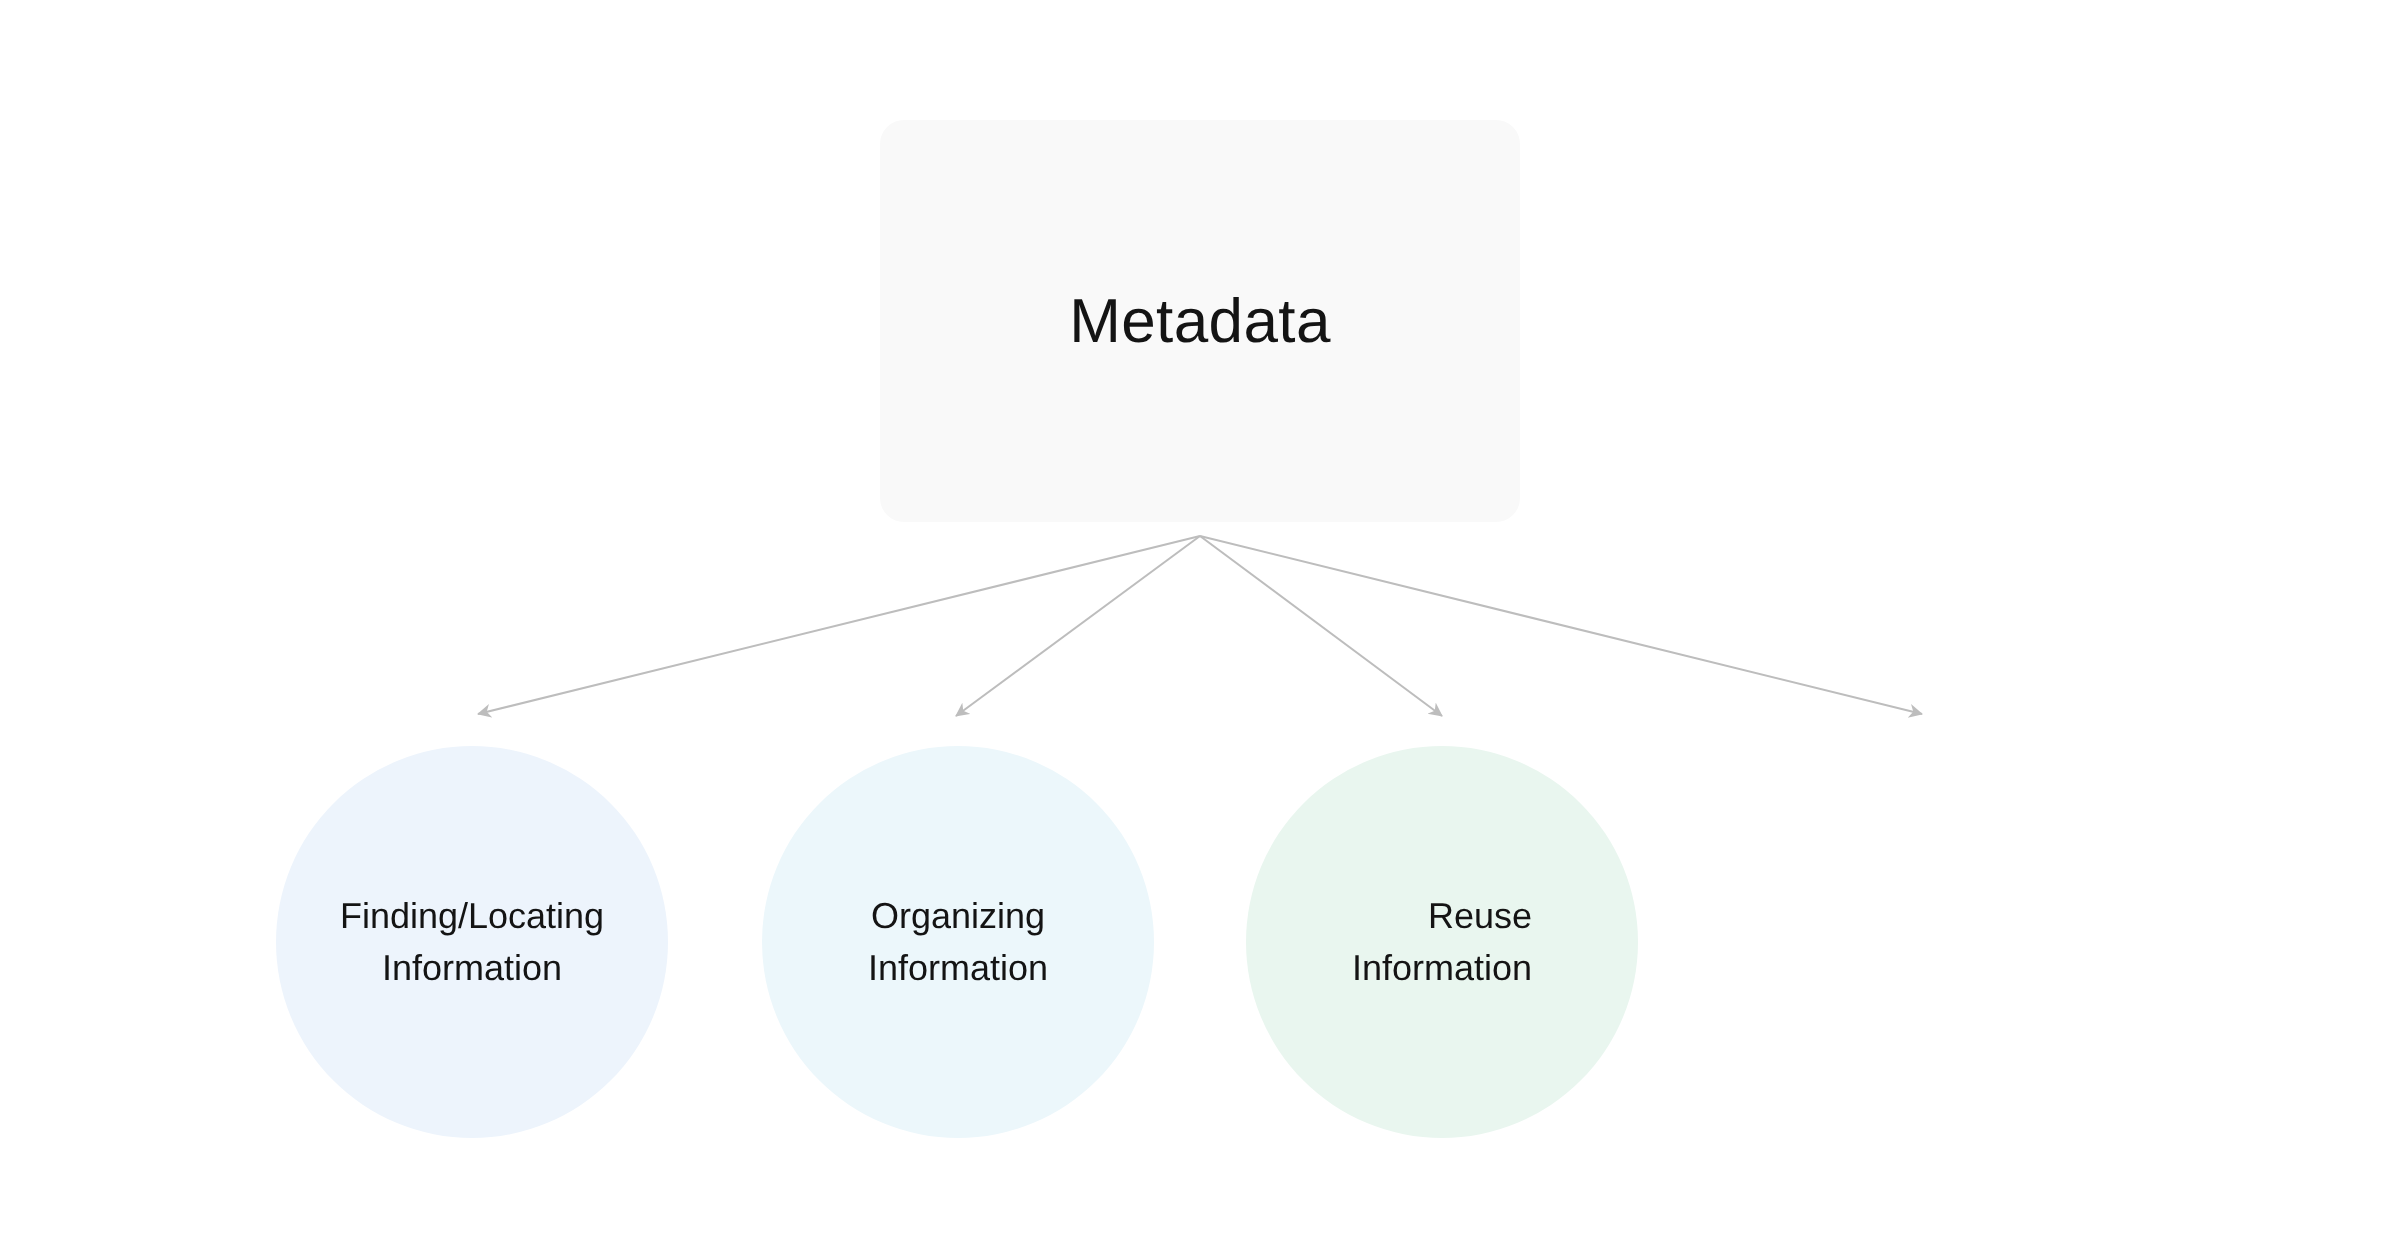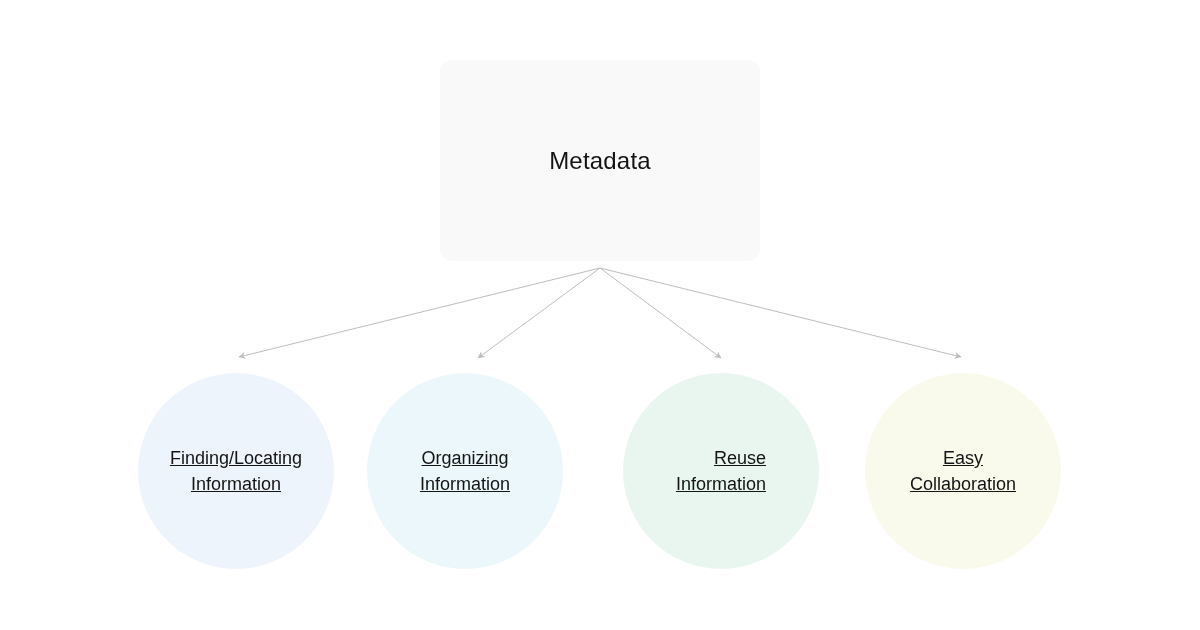--- a/index.html
+++ b/index.html
@@ -23,21 +23,21 @@
     position:absolute;
     left:440px;top:60px;
     width:320px;height:201px;
     background:var(--root-box-fill);
     border-radius:12px;
     display:flex;
     align-items:center;
     justify-content:center;
   }
   .root-label{
-    font-size:24px;
+    font-size:31px;
     font-weight:500;
     letter-spacing:.2px;
     color:var(--text);
   }
   .connectors{
     position:absolute;
     left:0;top:0;
     width:1200px;height:630px;
     pointer-events:none;
   }
@@ -50,24 +50,23 @@
     fill:var(--connector);
   }
   .node-circle{
     position:absolute;
     width:196px;height:196px;
     border-radius:50%;
     display:flex;
     align-items:center;
     justify-content:center;
     text-align:center;
-    text-decoration:underline;
   }
   .node-circle.n0{left:138px;top:373px;}
-  .node-circle.n1{left:367px;top:373px;}
+  .node-circle.n1{left:381px;top:373px;}
   .node-circle.n2{left:623px;top:373px;}
   .node-circle.n3{left:865px;top:373px;}
   .node-label{
     font-size:18px;
     font-weight:400;
     line-height:26px;
     color:var(--text);
   }
   .node-label span{display:block;}
 </style>
@@ -106,20 +105,14 @@
     </div>
   </div>
 
   <div class="node-circle n2" style="background: rgb(233, 246, 239); text-align: right;">
     <div class="node-label">
       <span>Reuse</span>
       <span>Information</span>
     </div>
   </div>
 
-  <div class="node-circle n3" style="background: rgb(249, 250, 236);">
-    <div class="node-label">
-      <span>Easy</span>
-      <span>Collaboration</span>
-    </div>
-  </div>
 
 </div>
 
 </body></html>

